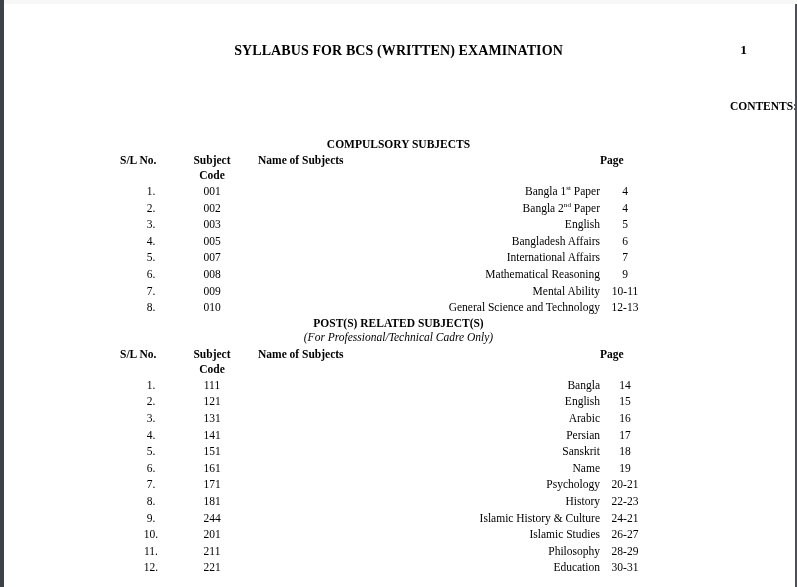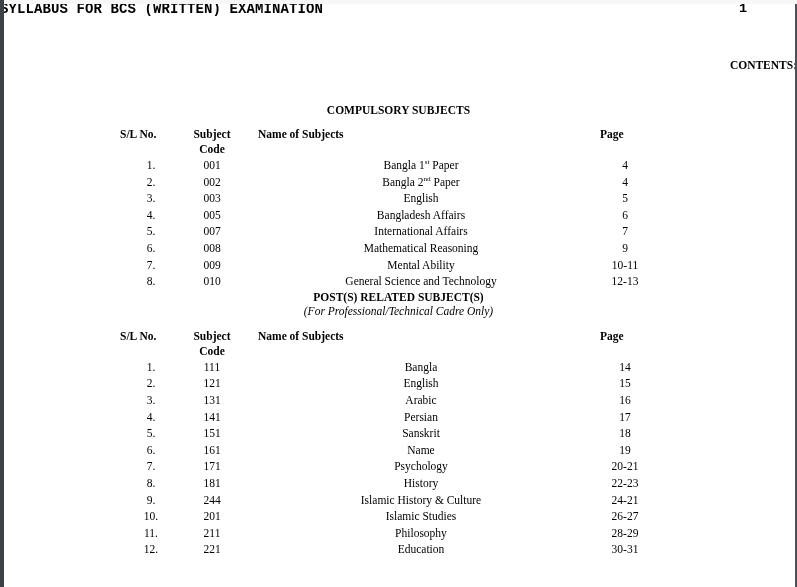--- a/index.html
+++ b/index.html
@@ -26,23 +26,23 @@
     width: 4px; background: #3e4247;
     z-index: 4;
   }
   .edge-right {
     position: absolute; top: 4px; right: 0; bottom: 0;
     width: 2px; background: #4c4f53;
     z-index: 4;
   }
   .doc-header {
     position: relative;
+    margin-top: 41px;
     height: 18px;
-    text-align: left;
-    font-family: Liberation Mono, monospace;
+    text-align: center;
   }
   .doc-title {
     font-size: 14px;
     font-weight: bold;
     letter-spacing: 0.1px;
     line-height: 18px;
   }
   .page-number {
     position: absolute;
     top: 0; right: 50px;
@@ -56,31 +56,31 @@
     font-size: 11.5px;
     font-weight: bold;
     line-height: 14px;
   }
   .section-heading {
     text-align: center;
     font-size: 11.5px;
     font-weight: bold;
     line-height: 14px;
   }
-  .section-heading.first { margin-top: 31px; }
+  .section-heading.first { margin-top: 24px; }
   .section-heading.second { }
   .section-subtitle {
     text-align: center;
     font-size: 11.5px;
     line-height: 15px;
     font-style: italic;
   }
   table.toc-table {
     margin-left: 120px;
-    margin-top: 10px;
+    margin-top: 2px;
     width: 530px;
     border-collapse: collapse;
     table-layout: fixed;
     font-size: 11.5px;
   }
   table.toc-table col.w-sl   { width: 62px; }
   table.toc-table col.w-code { width: 60px; }
   table.toc-table col.w-name { width: 358px; }
   table.toc-table col.w-page { width: 50px; }
   table.toc-table th {
@@ -93,21 +93,21 @@
   table.toc-table th.h-code { }
   table.toc-table th.h-name { text-align: left; padding-left: 16px; }
   table.toc-table th.h-page { text-align: left; }
   table.toc-table td {
     padding: 0;
     line-height: 16.6px;
     vertical-align: top;
   }
   td.c-sl   { text-align: center; }
   td.c-code { text-align: center; }
-  td.c-name { text-align: center; padding-left: 16px; }
+  td.c-name { text-align: right; padding-left: 16px; }
   td.c-page { text-align: center; }
   td.c-name sup { font-size: 0.62em; line-height: 0; }
 </style>
 </head>
 <body>
 
 <div class="page">
   <div class="edge-top"></div>
   <div class="edge-left"></div>
   <div class="edge-right"></div>

